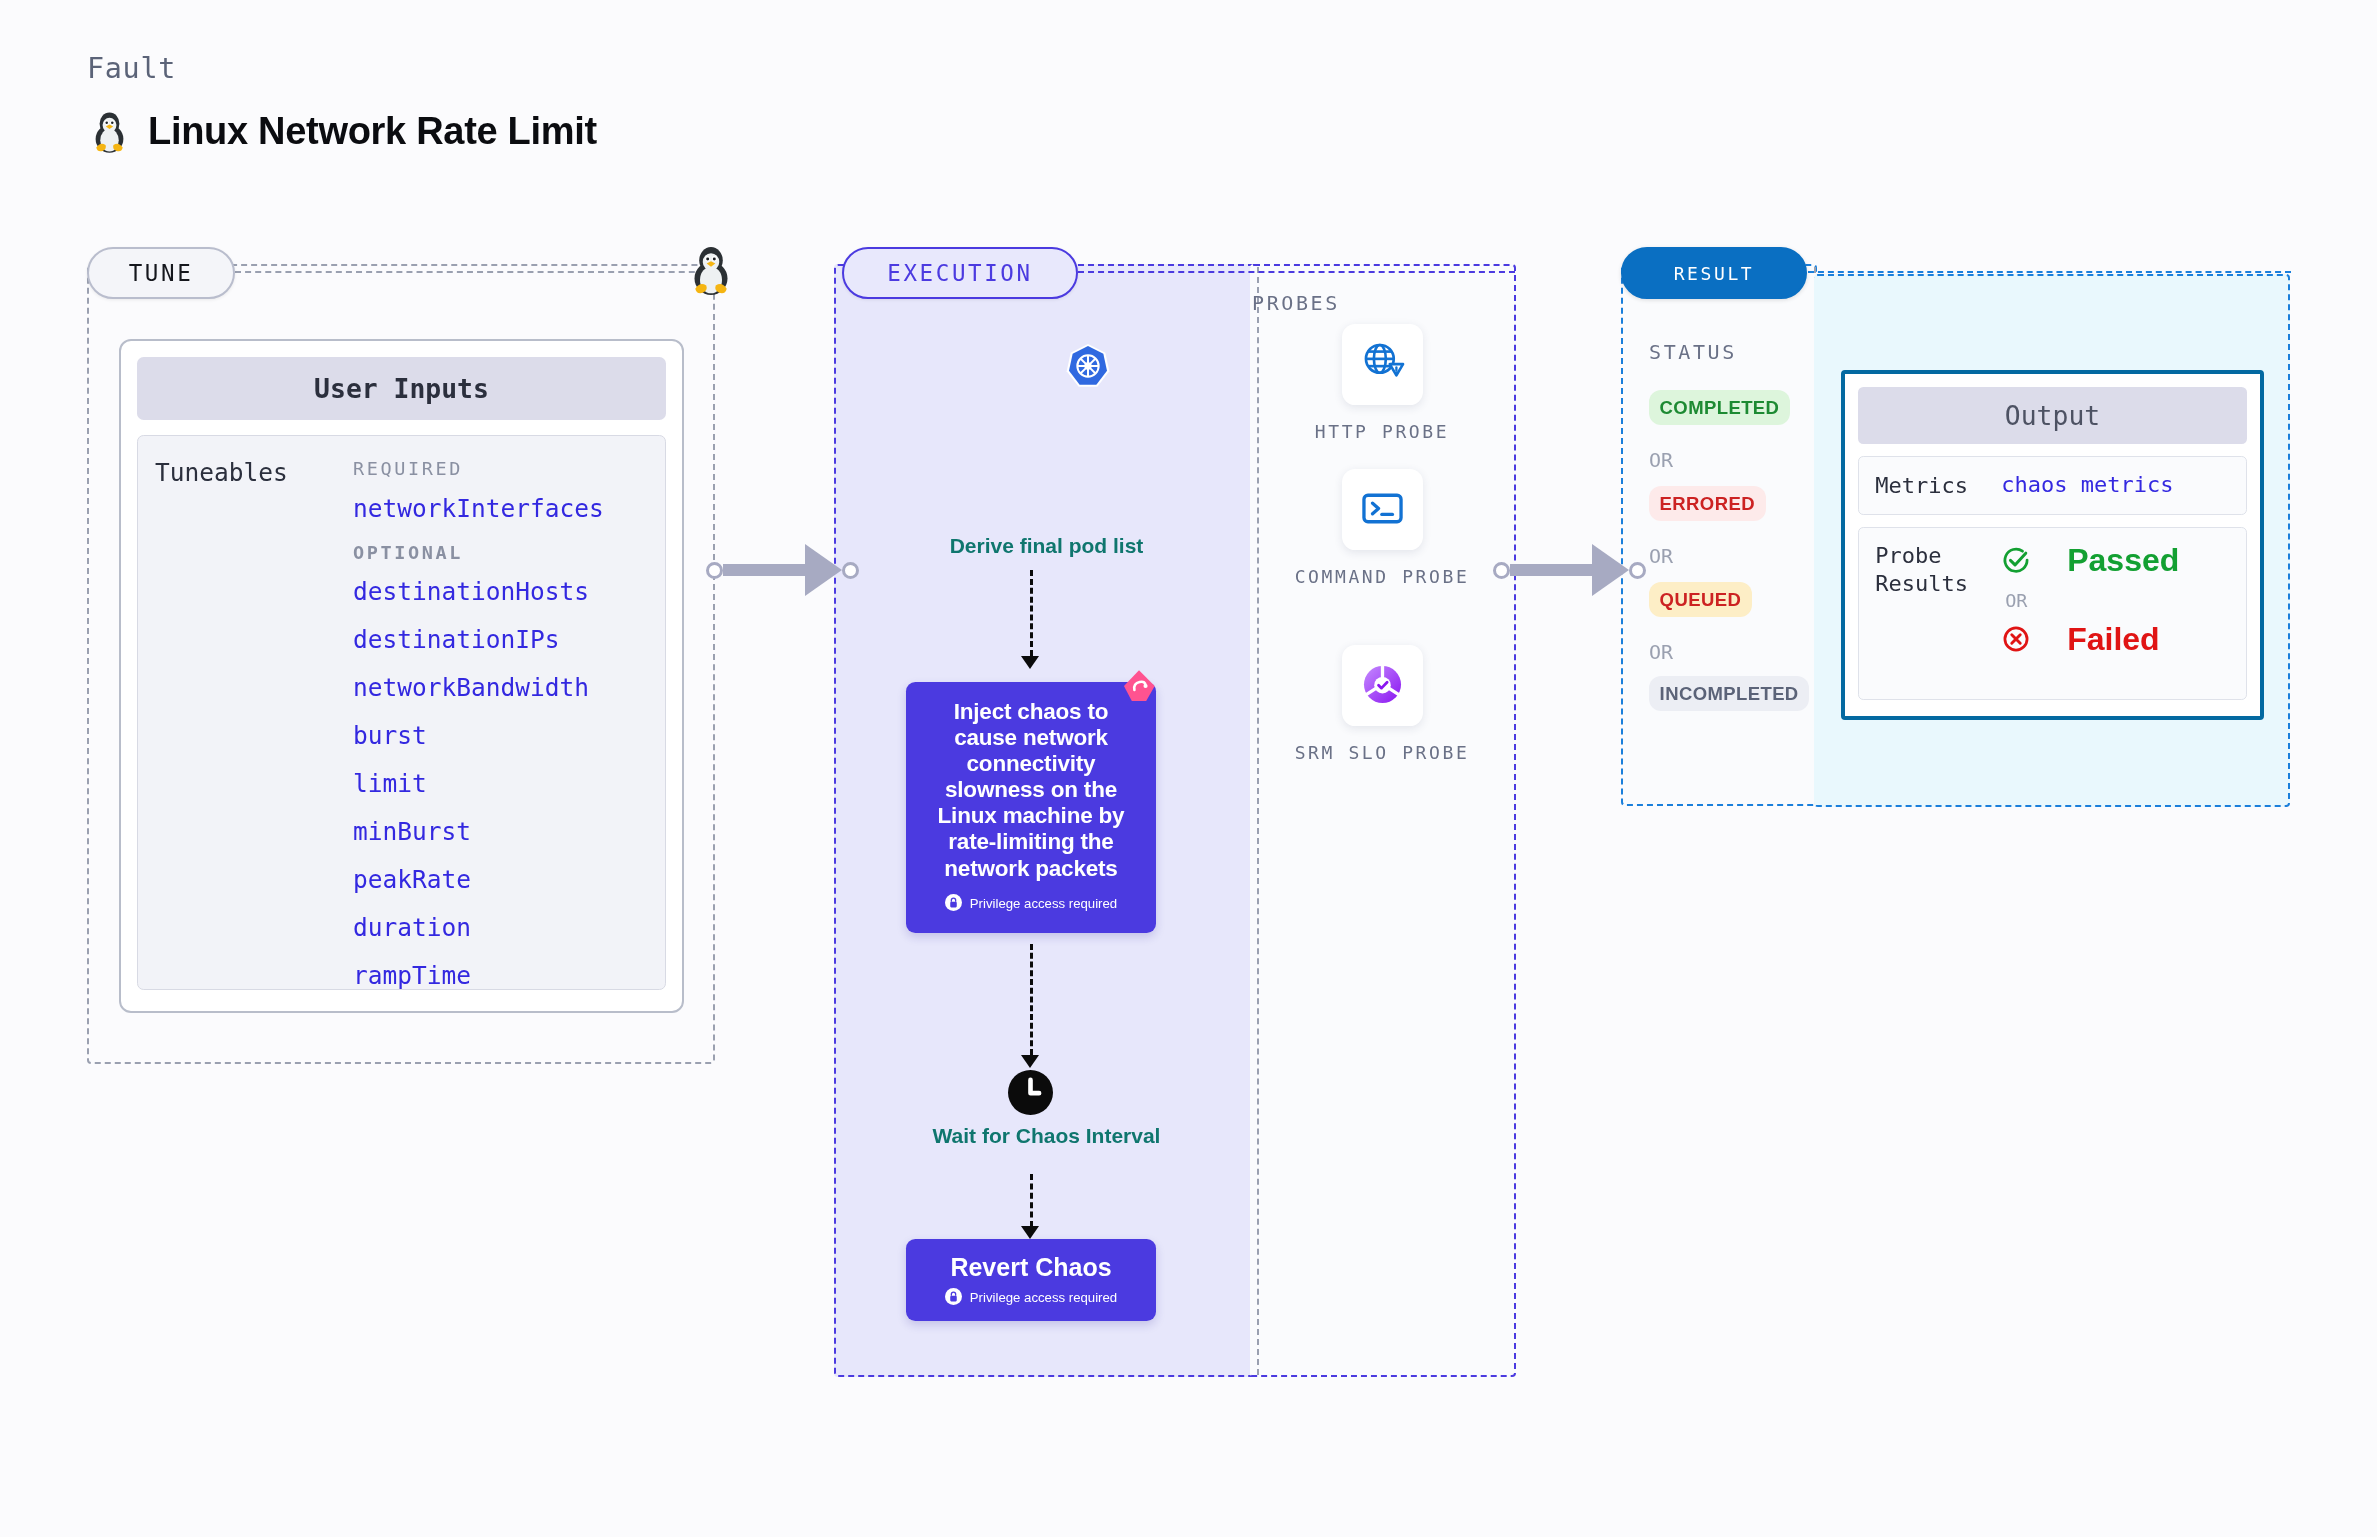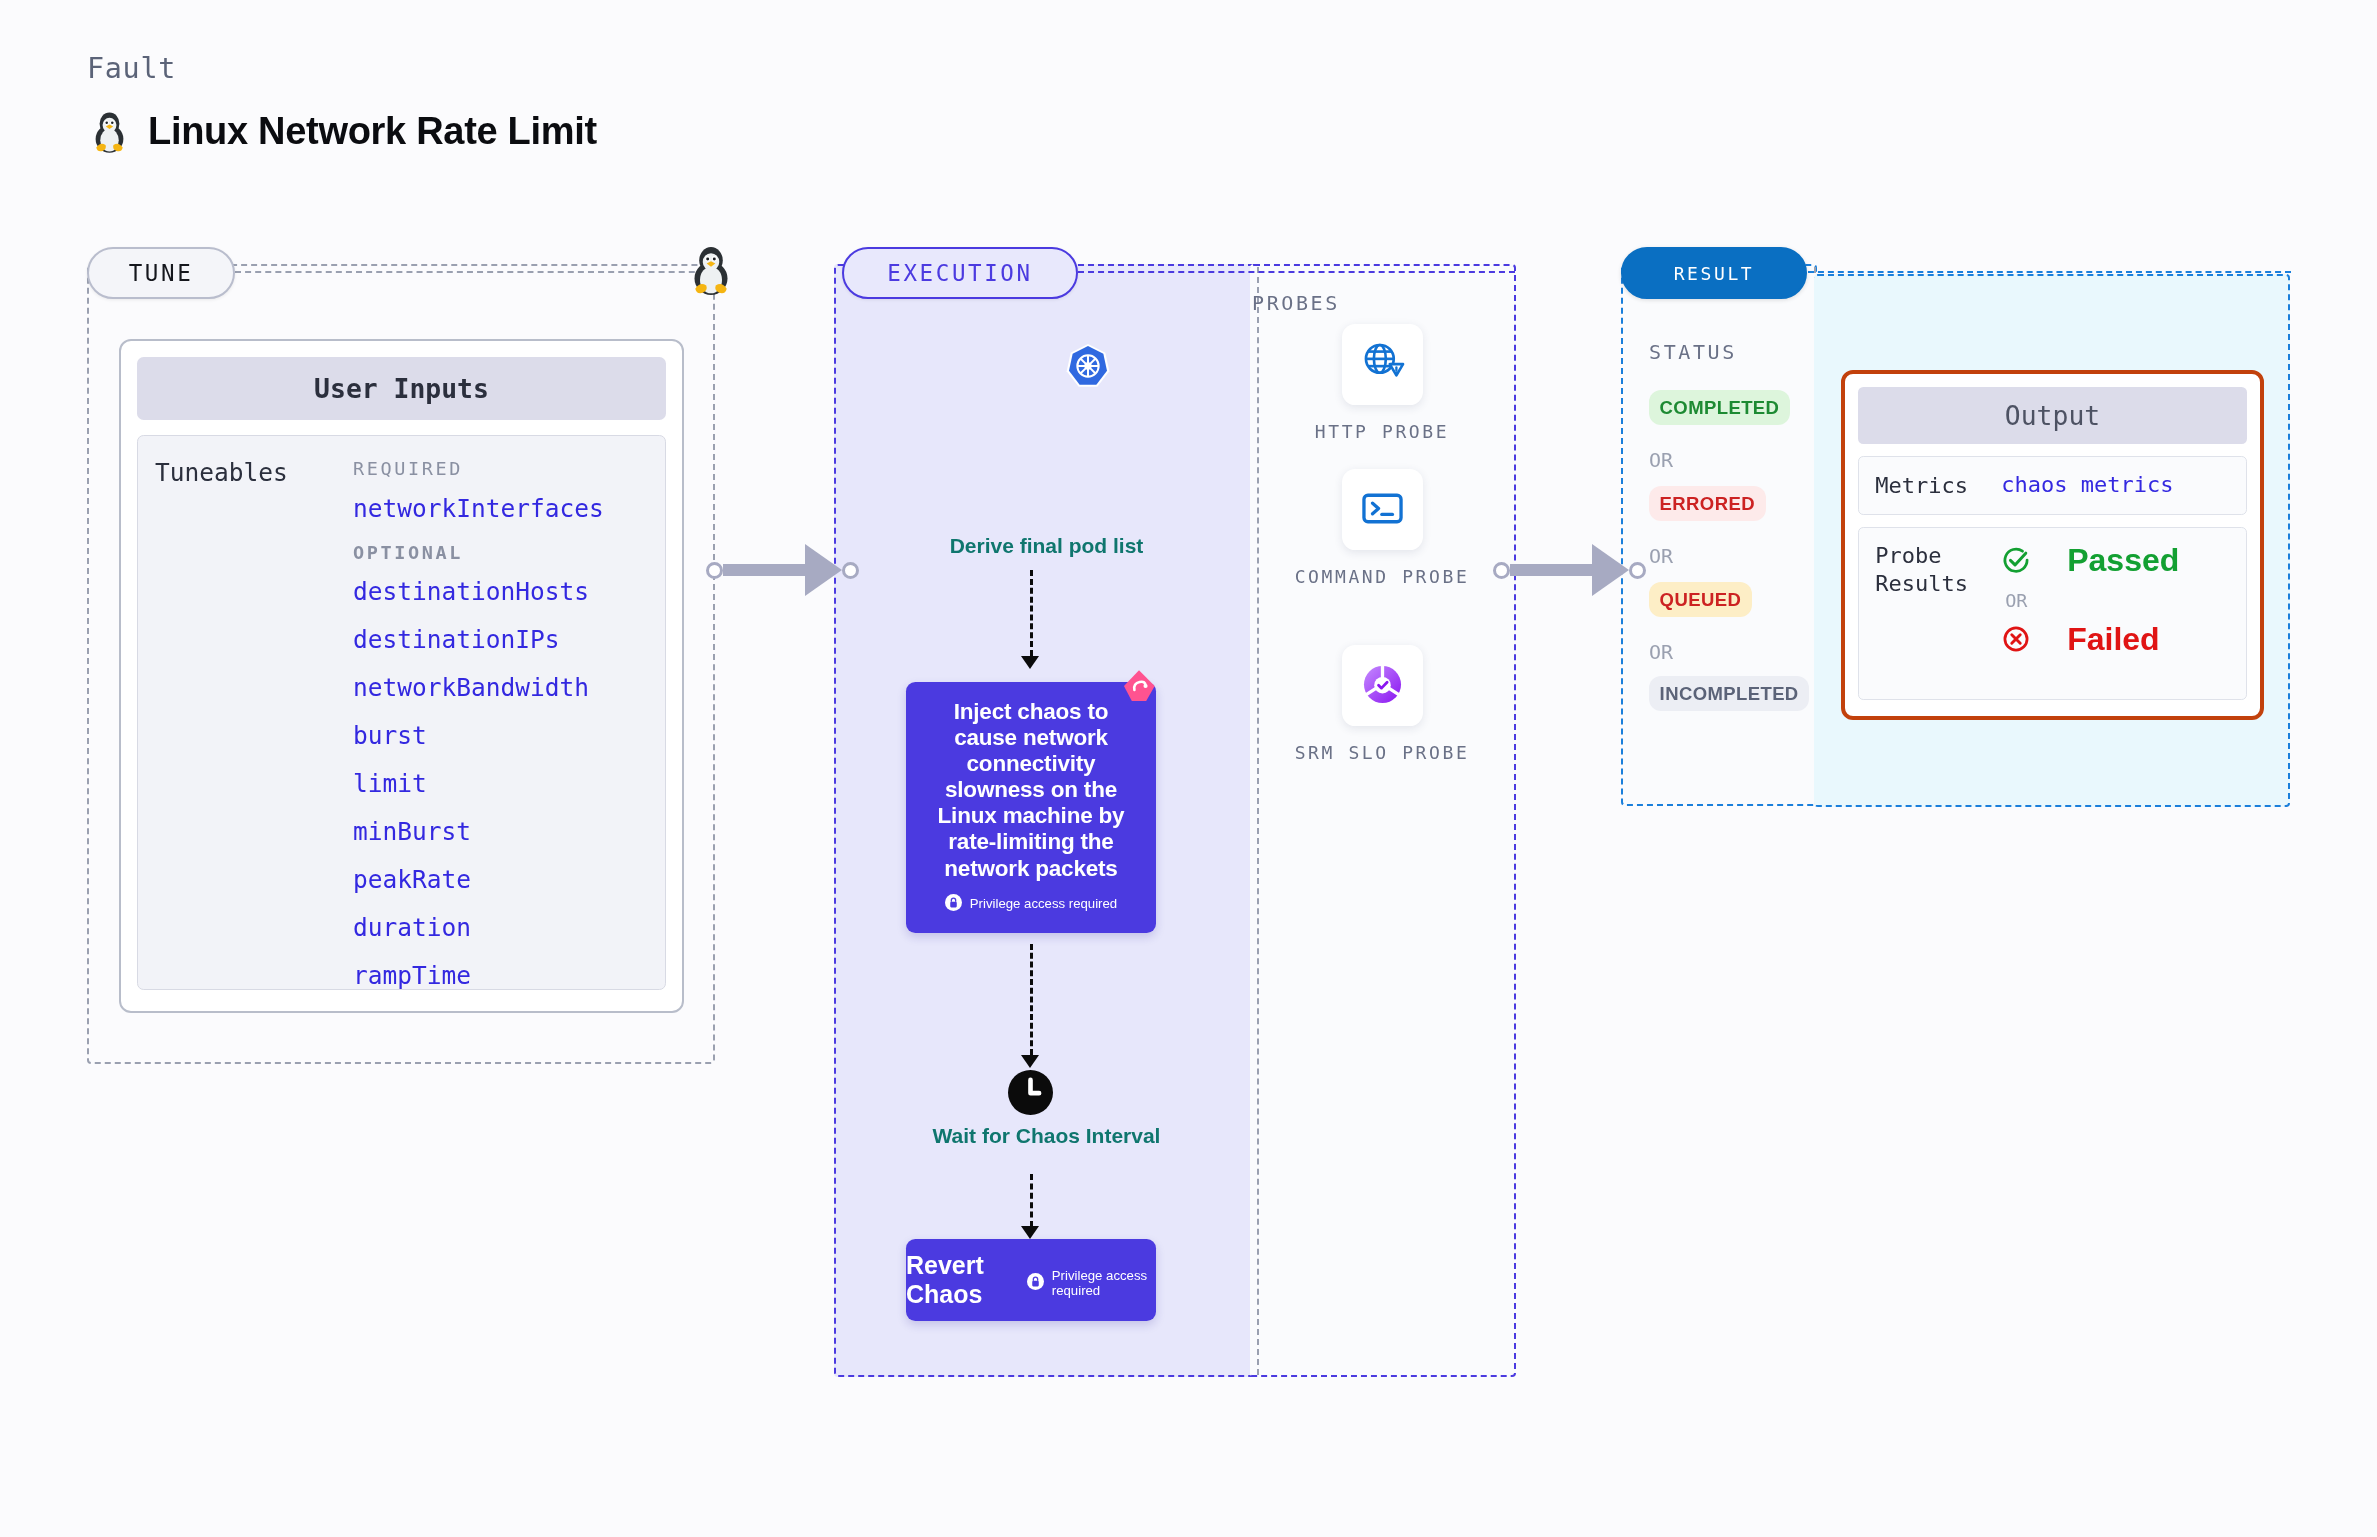--- a/index.html
+++ b/index.html
@@ -211,21 +211,21 @@
   }
   .priv-txt { color: #ffffff; font-size: 13.2px; font-weight: 500; }
   .litmus-badge { position: absolute; left: 1120px; top: 669px; }
 
   .clock { position: absolute; left: 1008px; top: 1070px; }
 
   .revert-box {
     position: absolute; left: 906px; top: 1239px;
     width: 250px; height: 82px;
     background: #4b3ae0; border-radius: 9.3px;
-    display: flex; 
+    display: flex; flex-direction: column;
     align-items: center; justify-content: center;
     box-shadow: 0 4px 9.3px rgba(40,30,150,0.18);
   }
   .revert-title { color: #ffffff; font-size: 25px; font-weight: 700; }
 
   
   .probes-label {
     position: absolute; left: 1252px; top: 291px;
     font-family: "DejaVu Sans Mono", monospace;
     font-size: 20px; color: #6a7187; letter-spacing: 2.6px;
@@ -262,22 +262,22 @@
   .or-lbl {
     position: absolute; left: 1649px;
     font-family: "DejaVu Sans Mono", monospace;
     font-size: 20px; color: #9aa0b0;
   }
 
   
   .out-card {
     position: absolute; left: 1841px; top: 370px;
     width: 423px; height: 350px;
-    background: #ffffff; border: 4px solid #c2410c;
-    border-radius: 12px; padding: 13.2px;
+    background: #ffffff; border: 4px solid #0369a1;
+    border-radius: 4px; padding: 13.2px;
   }
   .out-head {
     height: 57px; background: #dcdcea; border-radius: 5.3px;
     display: flex; align-items: center; justify-content: center;
     font-family: "DejaVu Sans Mono", monospace;
     font-size: 26.4px; color: #4d5263;
   }
   .out-panel {
     margin-top: 12px; background: #fafbfd;
     border: 1.3px solid #dfe2ea; border-radius: 5.3px;

